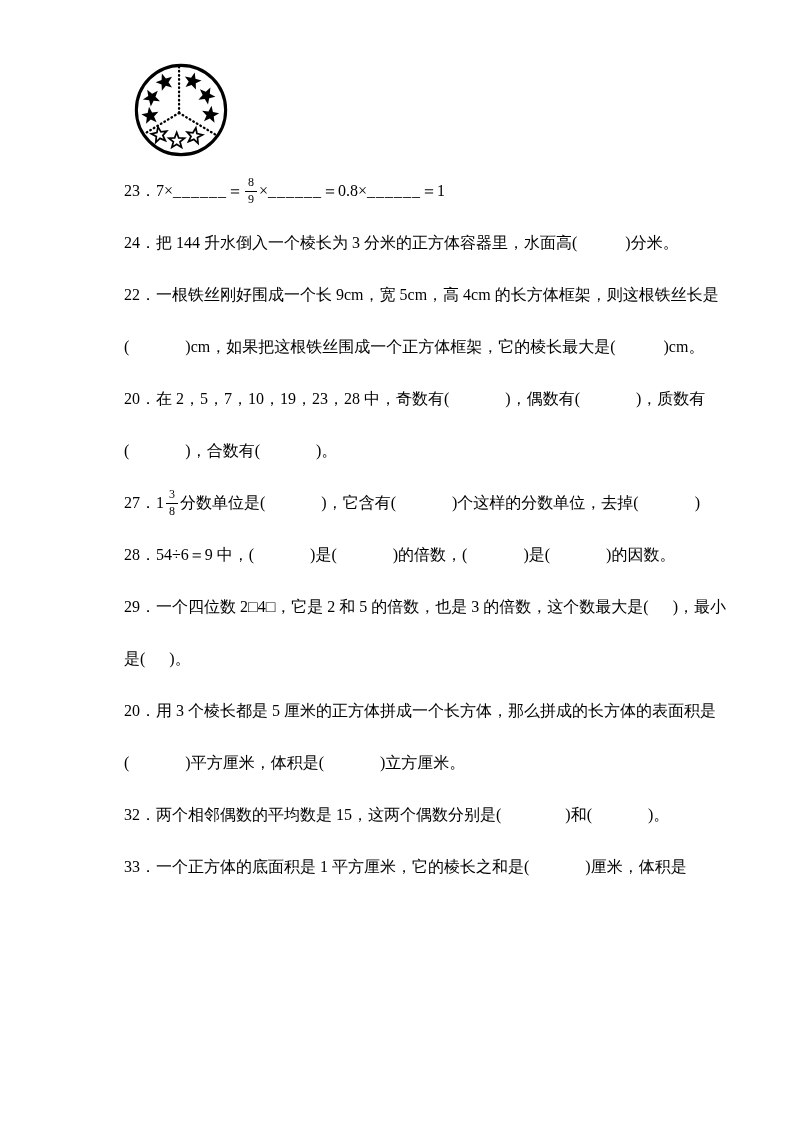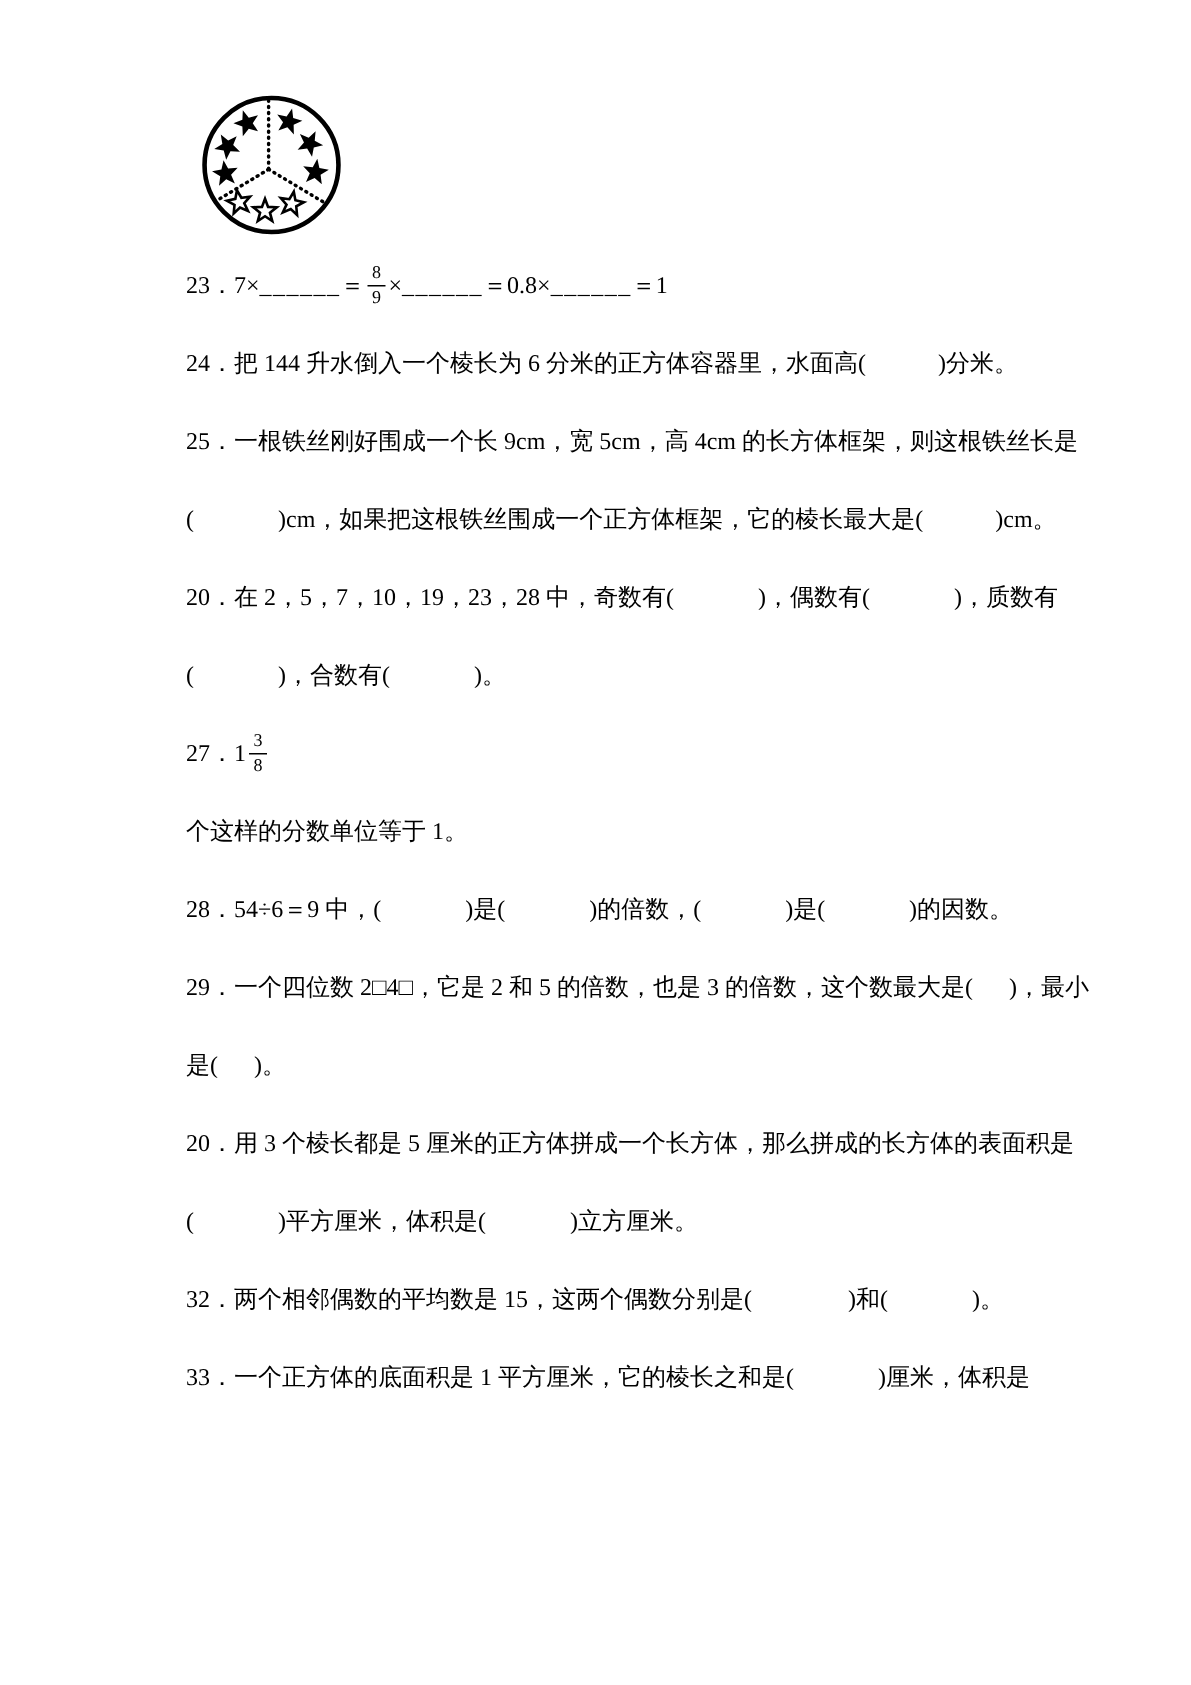--- a/index.html
+++ b/index.html
@@ -73,30 +73,29 @@
         <use href="#st" transform="translate(45.5 82) scale(0.95)"></use>
         <use href="#st" transform="translate(64 77) rotate(10) scale(0.95)"></use>
       </g>
     </svg>
   </div>
 
   <div class="lines">
 
     <div class="line"><span>23．</span><span>7×</span><span class="blank">______</span><span>＝</span><span class="frac"><span class="fnum">8</span><span class="fden">9</span></span><span>×</span><span class="blank">______</span><span>＝0.8×</span><span class="blank">______</span><span>＝1</span></div>
 
-    <div class="line"><span>24．</span><span>把 144 升水倒入一个棱长为 6 分米的正方体容器里，水面高(            )分米。</span></div>
+    <div class="line"><span>24．</span><span>把 144 升水倒入一个棱长为 3 分米的正方体容器里，水面高(            )分米。</span></div>
 
-    <div class="line"><span>25．</span><span>一根铁丝刚好围成一个长 9cm，宽 5cm，高 4cm 的长方体框架，则这根铁丝长是</span></div>
+    <div class="line"><span>22．</span><span>一根铁丝刚好围成一个长 9cm，宽 5cm，高 4cm 的长方体框架，则这根铁丝长是</span></div>
     <div class="line"><span>(              )cm，如果把这根铁丝围成一个正方体框架，它的棱长最大是(            )cm。</span></div>
 
     <div class="line"><span>20．</span><span>在 2，5，7，10，19，23，28 中，奇数有(              )，偶数有(              )，质数有</span></div>
     <div class="line"><span>(              )，合数有(              )。</span></div>
 
-    <div class="line"><span>27．</span><span>1</span><span class="frac"><span class="fnum">3</span><span class="fden">8</span></span></div>
-    <div class="line"><span>个这样的分数单位等于 1。</span></div>
+    <div class="line"><span>27．</span><span>1</span><span class="frac"><span class="fnum">3</span><span class="fden">8</span></span><span>分数单位是(              )，它含有(              )个这样的分数单位，去掉(              )</span></div>
 
     <div class="line"><span>28．</span><span>54÷6＝9 中，(              )是(              )的倍数，(              )是(              )的因数。</span></div>
 
     <div class="line"><span>29．</span><span>一个四位数 2□4□，它是 2 和 5 的倍数，也是 3 的倍数，这个数最大是(      )，最小</span></div>
     <div class="line"><span>是(      )。</span></div>
 
     <div class="line"><span>20．</span><span>用 3 个棱长都是 5 厘米的正方体拼成一个长方体，那么拼成的长方体的表面积是</span></div>
     <div class="line"><span>(              )平方厘米，体积是(              )立方厘米。</span></div>
 
 

